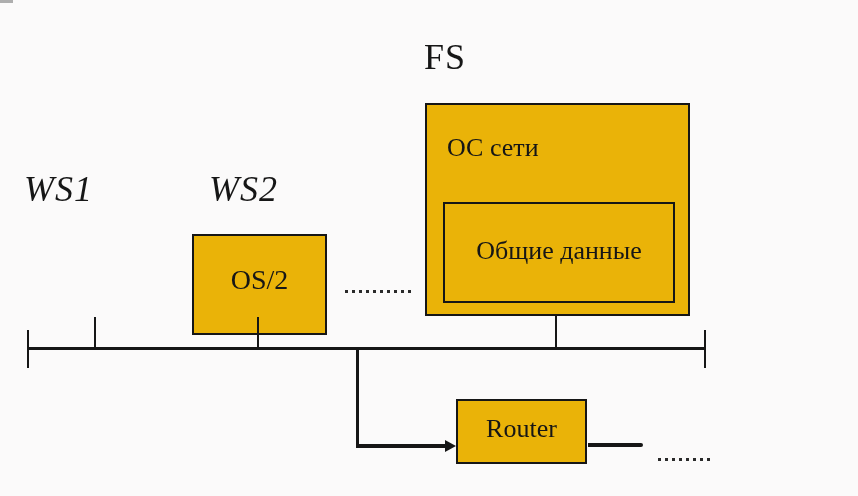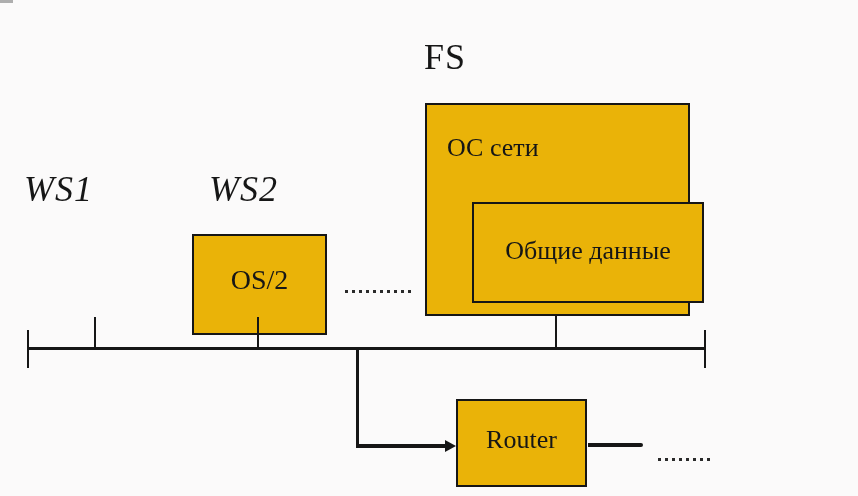--- a/index.html
+++ b/index.html
@@ -18,21 +18,21 @@
     display:flex; align-items:center; justify-content:center;
   }
   .box span { white-space:nowrap; }
   .node-box { font-size:28px; padding-bottom:10px; }
   .fs-box { display:block; }
   .fs-os-label {
     position:absolute; left:20px; top:28px; font-size:26px; white-space:nowrap;
   }
   .inner-box {
     position:absolute; left:16px; top:97px; width:232px; height:101px;
-    font-size:26px; padding-bottom:4px;margin-left:29px;
+    font-size:26px; padding-bottom:4px;
   }
   .router-box { font-size:26px; padding-bottom:6px; }
   .line { position:absolute; background:#161616; }
   .dots {
     position:absolute; height:3px;
     background-image:repeating-linear-gradient(90deg,#2a2a2a 0 3px,transparent 3px 7px);
   }
   .arrow-right {
     position:absolute; width:0; height:0;
     border-top:6px solid transparent; border-bottom:6px solid transparent;
@@ -72,20 +72,20 @@
   <div class="line" style="left:704px; top:330px; width:2px; height:38px;"></div>
 
   <div class="line" style="left:94px; top:317px; width:2px; height:31px;"></div>
   <div class="line" style="left:257px; top:317px; width:2px; height:31px;"></div>
   <div class="line" style="left:555px; top:316px; width:2px; height:32px;"></div>
 
   <div class="line" style="left:356px; top:349px; width:3px; height:97px;"></div>
   <div class="line" style="left:356px; top:444px; width:90px; height:4px;"></div>
   <div class="arrow-right" style="left:445px; top:440px;"></div>
 
-  <div class="box router-box" style="left:456px; top:399px; width:131px; height:88px;">
+  <div class="box router-box" style="left:456px; top:399px; width:131px; height:65px;">
     <span>Router</span>
   </div>
 
   <div class="line" style="left:588px; top:443px; width:55px; height:4px; border-radius:0 3px 3px 0;"></div>
   <div class="dots" style="left:658px; top:458px; width:55px;"></div>
 
 </div>
 
 </body></html>

